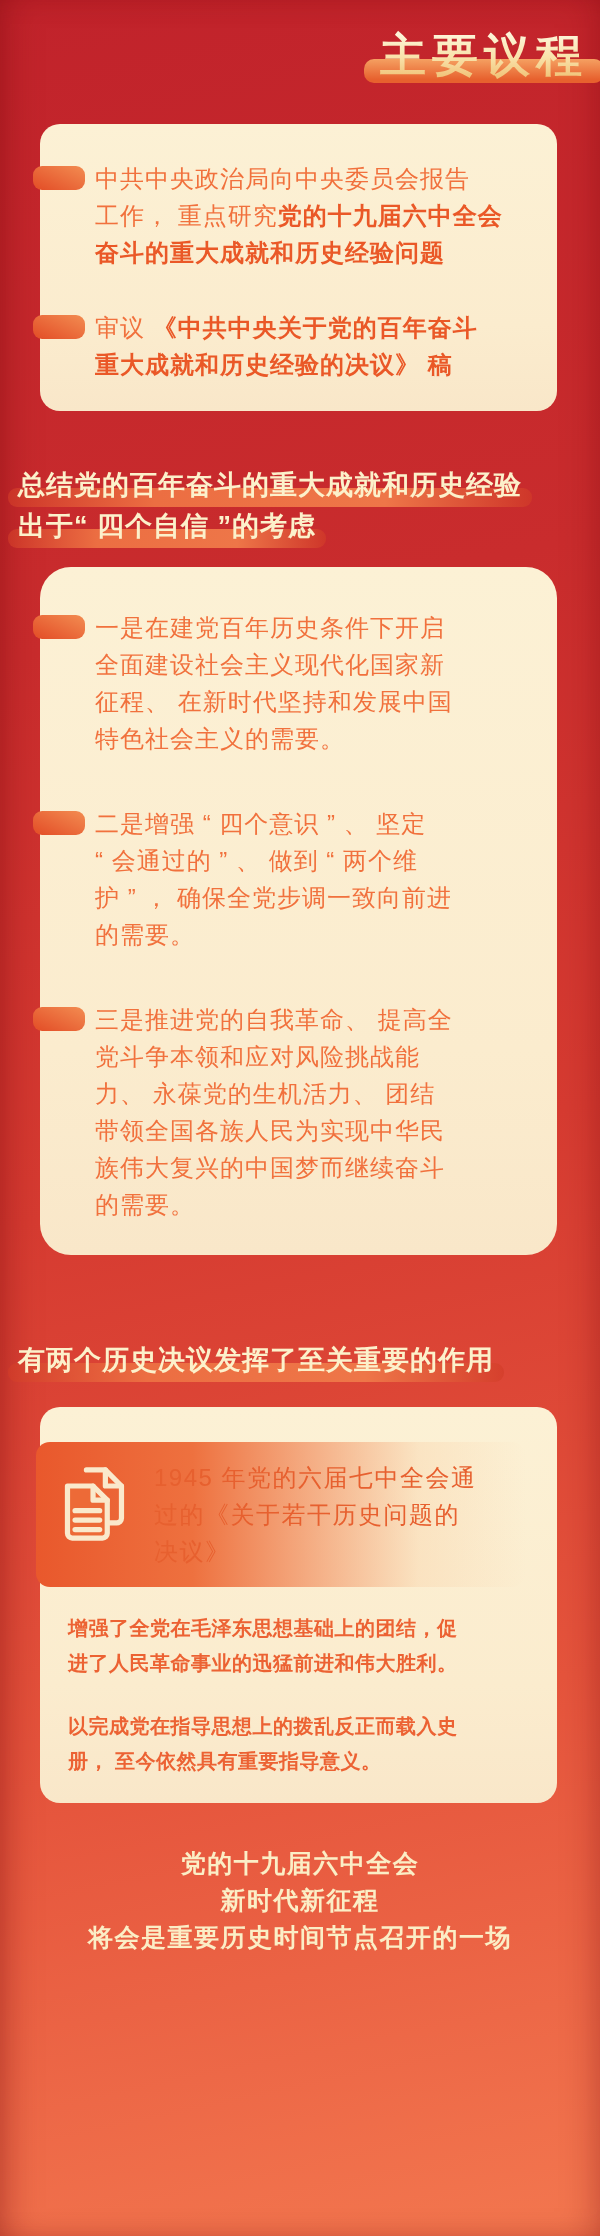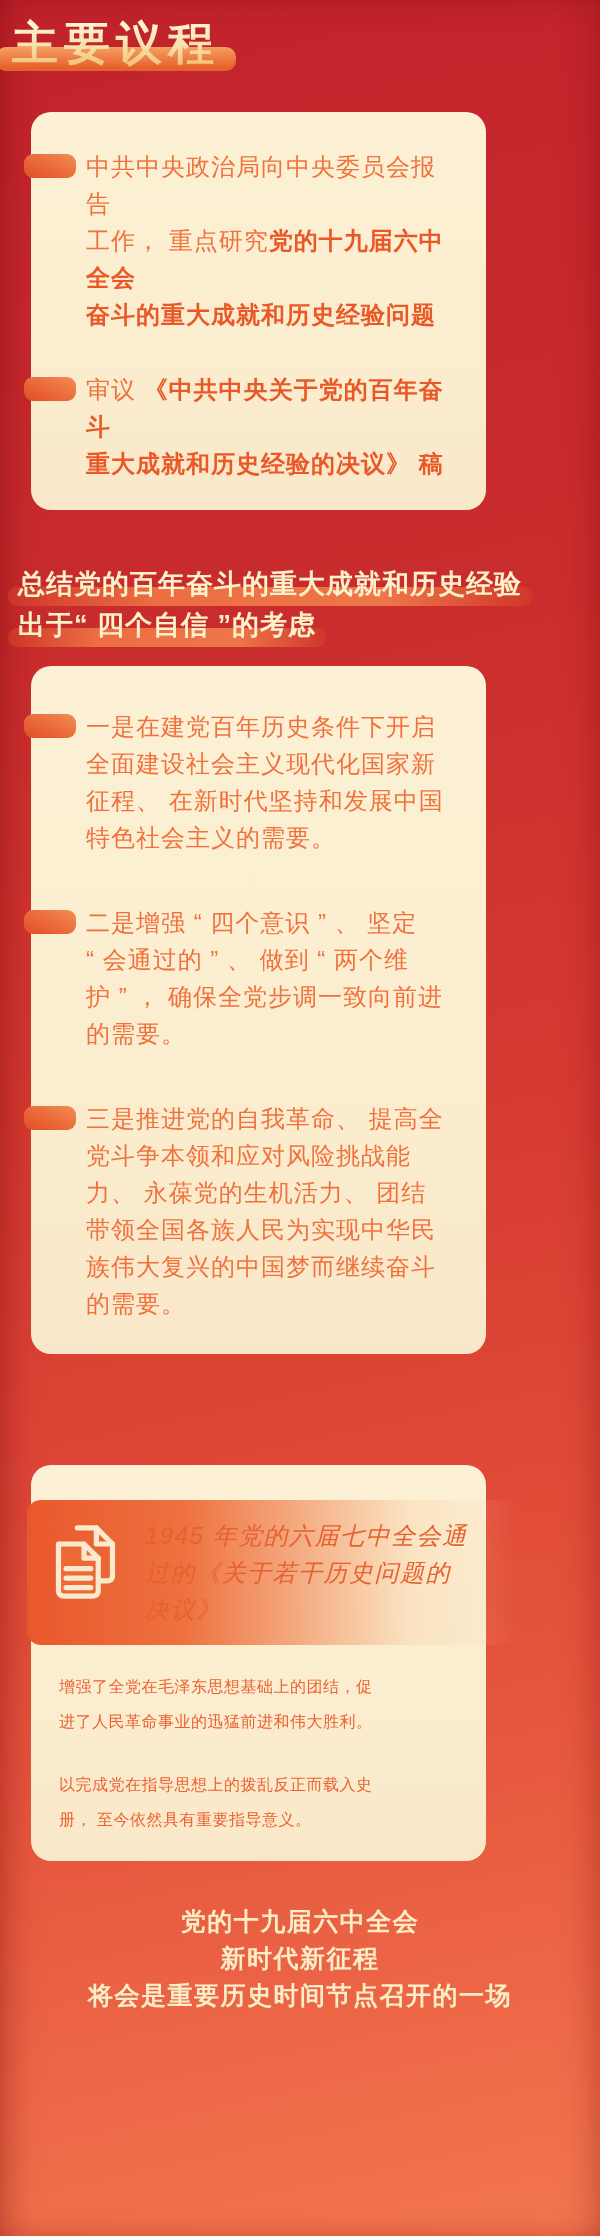--- a/index.html
+++ b/index.html
@@ -6,41 +6,41 @@
   .page{
     position:relative;
     width:600px;height:2236px;
     margin:0 auto;
     overflow:hidden;
     font-family:"Liberation Sans","DejaVu Sans",sans-serif;
     background:linear-gradient(168deg,#c1232b 0%,#c92c2d 28%,#d63b31 52%,#e5543c 76%,#f3774f 100%);
     box-shadow:inset 18px 0 36px -16px rgba(120,8,14,.5), inset -18px 0 36px -16px rgba(120,8,14,.38);
   }
   
-  .title-wrap{ text-align:left; padding-top:16px; position:relative; z-index:0; }
+  .title-wrap{ text-align:right; padding-top:16px; position:relative; z-index:0;margin-top:12px; }
   .title-text{
     position:relative; display:inline-block;
     font-size:46px; font-weight:bold; letter-spacing:6px; line-height:54px;
     background:linear-gradient(180deg,#fdf4d8 12%,#f9e2a9 55%,#f0c278 92%);
     -webkit-background-clip:text; background-clip:text; color:transparent;
     padding:0 12px;
   }
   .title-text::after{
     content:""; position:absolute; z-index:-1;
     left:-4px; right:-4px; top:57%; height:24px; border-radius:10px;
     background:linear-gradient(180deg,#f5a061 0%,#e7612e 85%);
   }
   
   .card{
-    width:455px; margin-left:31px; box-sizing:border-box;
+    width:517px; margin-left:40px; box-sizing:border-box;
     background:linear-gradient(180deg,#fcf1d5 0%,#fbecce 70%,#f9e7c9 100%);
     border-radius:20px;
   }
   .agenda-card{ margin-top:42px; padding:36px 26px 28px 55px; }
-  .needs-card{ margin-top:20px; padding:42px 26px 32px 55px; }
+  .needs-card{ margin-top:20px; padding:42px 26px 32px 55px;border-radius:31px; }
   .bullet{ position:relative; }
   .agenda-card .bullet + .bullet{ margin-top:38px; }
   .needs-card .bullet + .bullet{ margin-top:48px; }
   .marker{
     position:absolute; left:-62px; top:6px;
     width:52px; height:24px; border-radius:9px;
     background:linear-gradient(205deg,#f2894f 5%,#e4522a 90%);
   }
   .bullet-text{
     margin:0; font-size:24px; line-height:37px; letter-spacing:1px;
@@ -61,31 +61,30 @@
     background:linear-gradient(90deg,rgba(210,60,40,.65) 0%,#ec6e42 28%,#ee7648 72%,rgba(210,60,40,.65) 100%);
   }
   
   .resolutions-card{ margin-top:26px; padding:35px 26px 24px 28px; }
   .res-box{
     position:relative; margin-left:-32px; width:490px; box-sizing:border-box;
     min-height:125px; border-radius:14px;
     padding:17px 14px 17px 118px;
     display:flex; align-items:center;
     background:linear-gradient(90deg,#e9582c 0%,#ee713f 32%,rgba(248,205,162,.35) 78%,rgba(248,205,162,0) 100%);
-    font-style:italic;
   }
   .res-box + .res-desc{ margin:24px 0 28px; }
   .doc-icon{ position:absolute; left:22px; top:23px; width:72px; height:78px; }
   .res-title{
     margin:0; font-size:24px; line-height:37px; letter-spacing:1.5px;
     color:#e7602f; white-space:pre-line;
   }
   .res-desc{
-    margin:24px 0 0; font-size:16px; line-height:35px; letter-spacing:.5px;
-    color:#ec6233; white-space:pre-line;
+    margin:24px 0 0; font-size:20px; line-height:35px; letter-spacing:.5px;
+    color:#ec6233; white-space:pre-line;font-weight:bold;
   }
   
   .footer{ margin-top:42px; text-align:center; }
   .footer-line{
     margin:0; font-size:25px; line-height:37px; font-weight:bold;
     letter-spacing:1.5px; color:#fbeec6;
   }
 </style>
 </head>
 <body>
@@ -136,20 +135,21 @@
 党斗争本领和应对风险挑战能
 力、 永葆党的生机活力、 团结
 带领全国各族人民为实现中华民
 族伟大复兴的中国梦而继续奋斗
 的需要。</p>
     </div>
   </section>
 
   <h2 class="section-heading second">
     <br>
+    <span class="hl">有两个历史决议发挥了至关重要的作用</span>
   </h2>
 
   <section class="card resolutions-card">
 
     <div class="res-box">
       <span class="doc-icon">
         <svg viewBox="0 0 76 82" width="72" height="78">
           <path d="M30 5 h20 l17 17 v34 a5 5 0 0 1 -5 5 h-8" fill="none" stroke="#fae9cc" stroke-width="5.5" stroke-linejoin="round" stroke-linecap="round"></path>
           <path d="M50 5 v17 h17" fill="none" stroke="#fae9cc" stroke-width="5.5" stroke-linejoin="round" stroke-linecap="round"></path>
           <path d="M10 22 h27 l15 15 v35 a5 5 0 0 1 -5 5 H15 a5 5 0 0 1 -5 -5 Z" fill="#ed6a37" stroke="#fae9cc" stroke-width="5.5" stroke-linejoin="round"></path>

